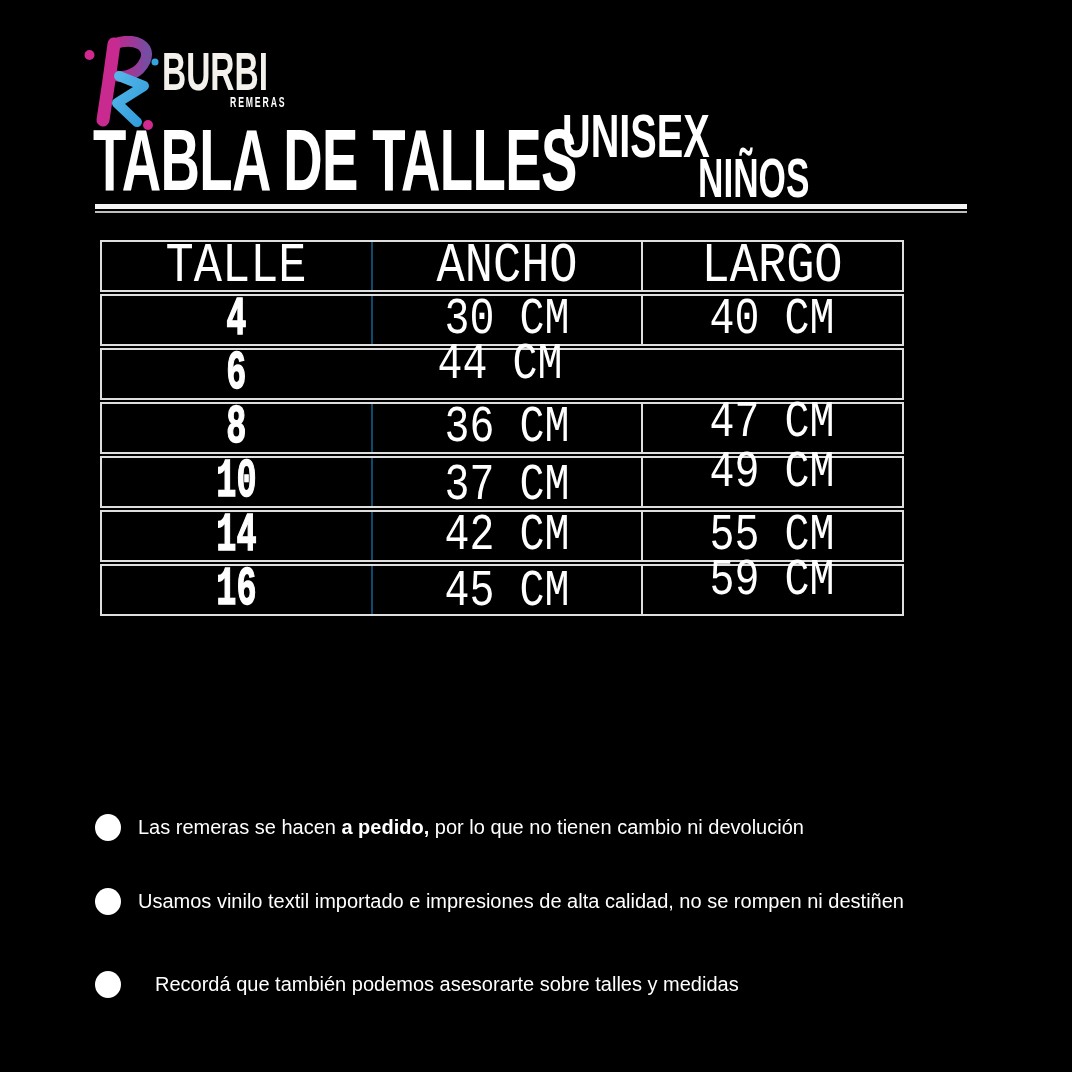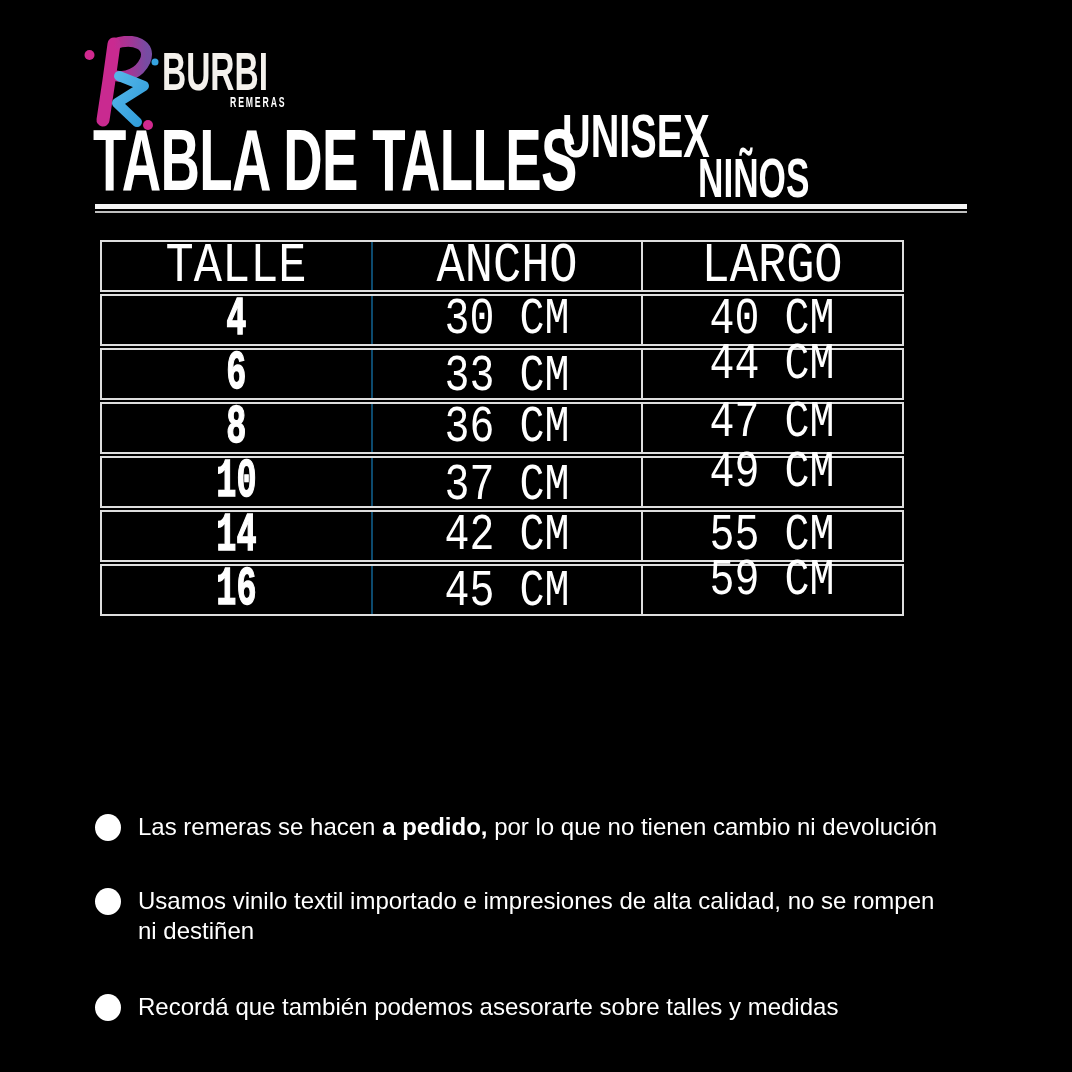--- a/index.html
+++ b/index.html
@@ -40,25 +40,25 @@
       transform:scaleX(.62);-webkit-text-stroke:1.5px #fff;white-space:nowrap;}
   
   .t-row:nth-child(3) .c2 .tv{top:3px}  .t-row:nth-child(3) .c3 .tv{top:-9px}
   .t-row:nth-child(4) .c3 .tv{top:-5px}
   .t-row:nth-child(5) .c2 .tv{top:4px}  .t-row:nth-child(5) .c3 .tv{top:-9px}
   .t-row:nth-child(7) .c2 .tv{top:2px}  .t-row:nth-child(7) .c3 .tv{top:-9px}
 
   
   .note{position:absolute;left:95px;display:flex;align-items:flex-start;}
   .dot{width:26px;height:27px;border-radius:50%;background:#fff;flex:none;margin-top:2px;}
-  .note-text{margin:0 0 0 17px;font-size:24px;line-height:30px;max-width:810px;color:#fff;}
+  .note-text{margin:0 0 0 17px;font-size:20px;line-height:30px;max-width:810px;color:#fff;}
   .note-text b{font-weight:bold;}
   .note-1{top:812px;}
   .note-2{top:886px;justify-content:space-between;}
-  .note-3{top:992px;}
+  .note-3{top:969px;gap:17px;}
 </style>
 </head>
 <body>
 
 <div class="stage">
 
   <div class="logo">
     <svg class="logo-mark" viewBox="0 0 76 94" aria-hidden="true">
       <defs>
         <linearGradient id="gBowl" x1="0" y1="0" x2="1" y2="0">
@@ -108,23 +108,20 @@
       <div class="t-cell c2">
           <span class="tv">30 CM</span>
         </div>
       <div class="t-cell c3">
           <span class="tv">40 CM</span>
         </div>
     </div>
     <div class="t-row">
       <div class="t-cell c1">
           <span class="tn">6</span>
-        </div>
-      <div class="t-cell c2">
-          <span class="tv">33 CM</span>
         </div>
       <div class="t-cell c3">
           <span class="tv">44 CM</span>
         </div>
     </div>
     <div class="t-row">
       <div class="t-cell c1">
           <span class="tn">8</span>
         </div>
       <div class="t-cell c2">

